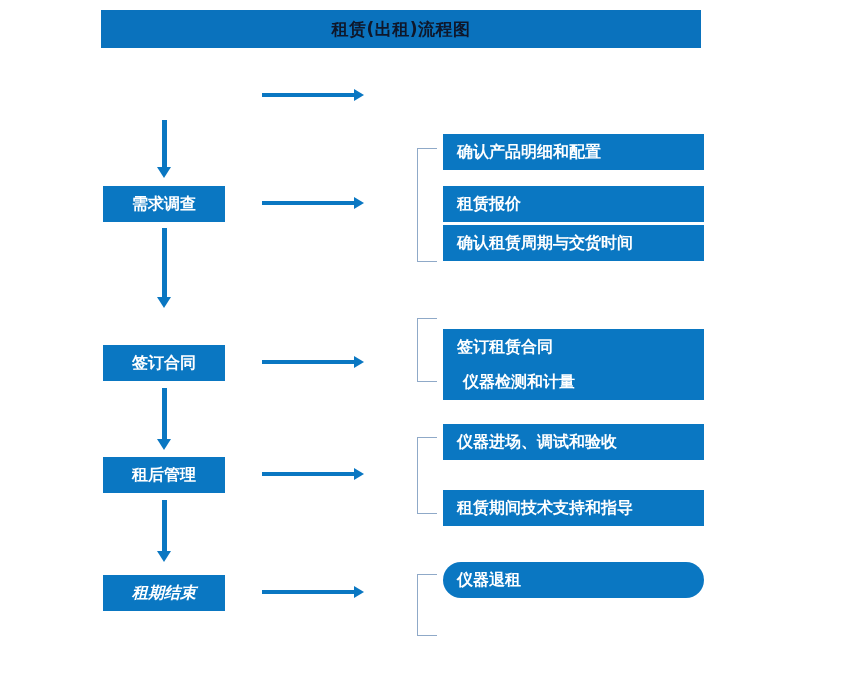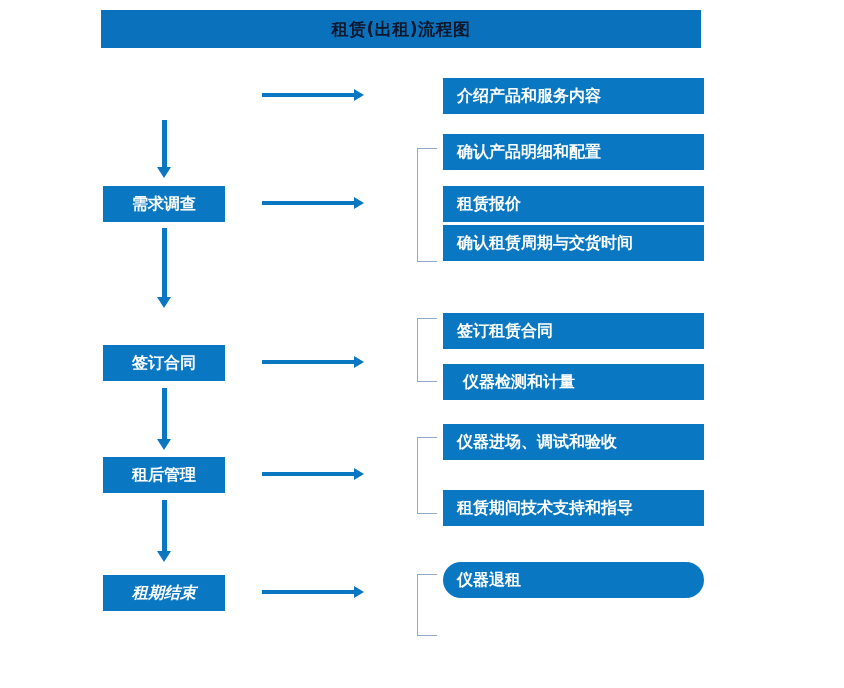--- a/index.html
+++ b/index.html
@@ -117,21 +117,20 @@
 <div id="canvas">
 
   <div class="title-bar">租赁(出租)流程图</div>
 
 
   <div class="h-arrow" style="top:89px;">
     <div class="shaft"></div>
     <div class="head"></div>
   </div>
 
-  <div class="box box-right" style="top:78px;">介绍产品和服务内容</div>
 
   <div class="v-arrow" style="top:120px; height:58px;">
     <div class="shaft"></div>
     <div class="head"></div>
   </div>
 
   <div class="box box-left" style="top:186px;">需求调查</div>
 
   <div class="h-arrow" style="top:197px;">
     <div class="shaft"></div>
@@ -151,21 +150,21 @@
 
   <div class="box box-left" style="top:345px;">签订合同</div>
 
   <div class="h-arrow" style="top:356px;">
     <div class="shaft"></div>
     <div class="head"></div>
   </div>
 
   <div class="bracket" style="top:318px; height:64px;"></div>
 
-  <div class="box box-right" style="top:313px;">签订租赁合同</div>
+  <div class="box box-right" style="top:329px;">签订租赁合同</div>
   <div class="box box-right" style="top:364px;padding-left:20px;">仪器检测和计量</div>
 
   <div class="v-arrow" style="top:388px; height:62px;">
     <div class="shaft"></div>
     <div class="head"></div>
   </div>
 
   <div class="box box-left" style="top:457px;">租后管理</div>
 
   <div class="h-arrow" style="top:468px;">

